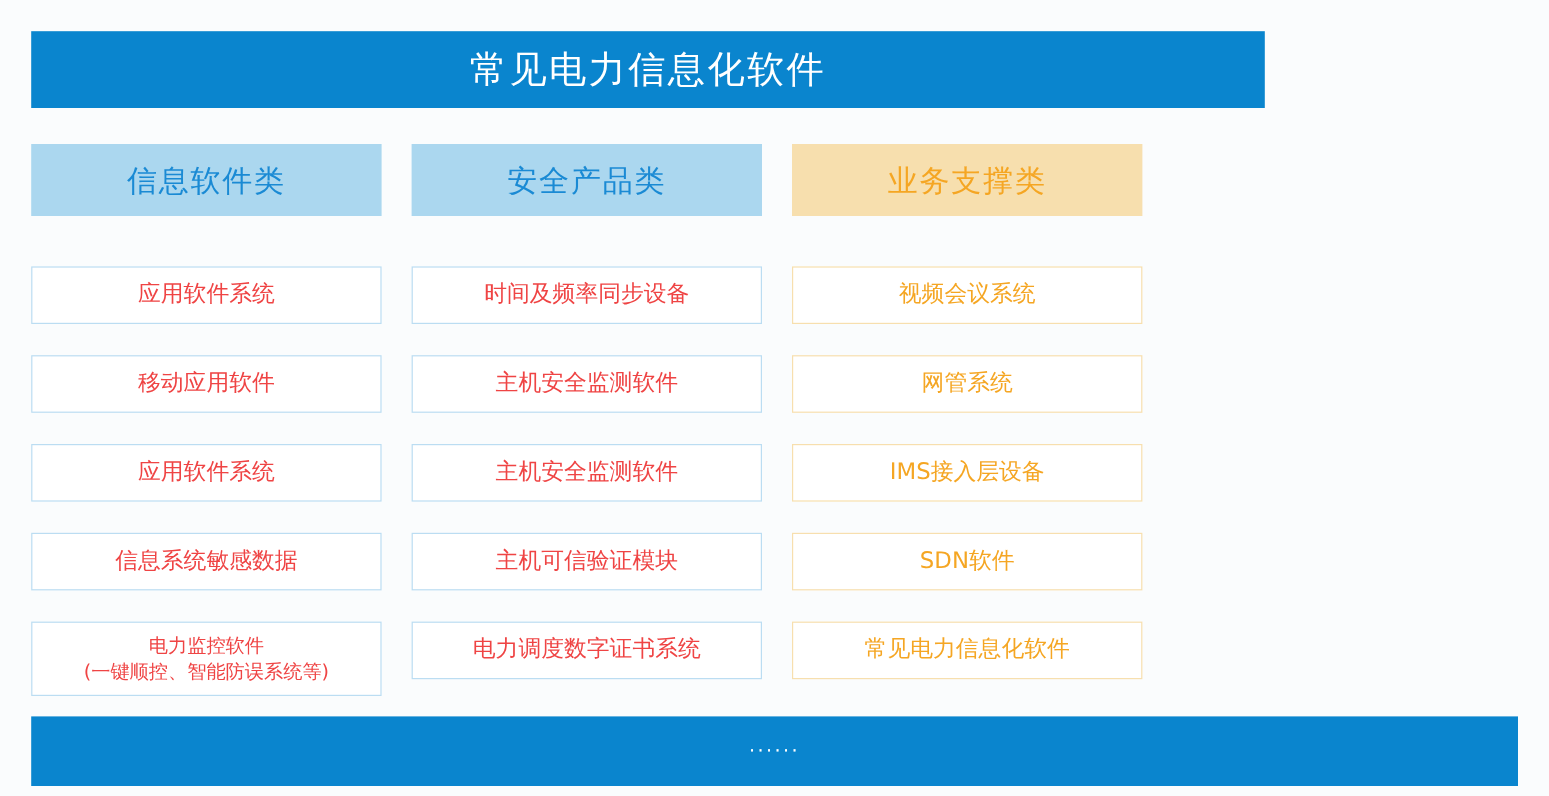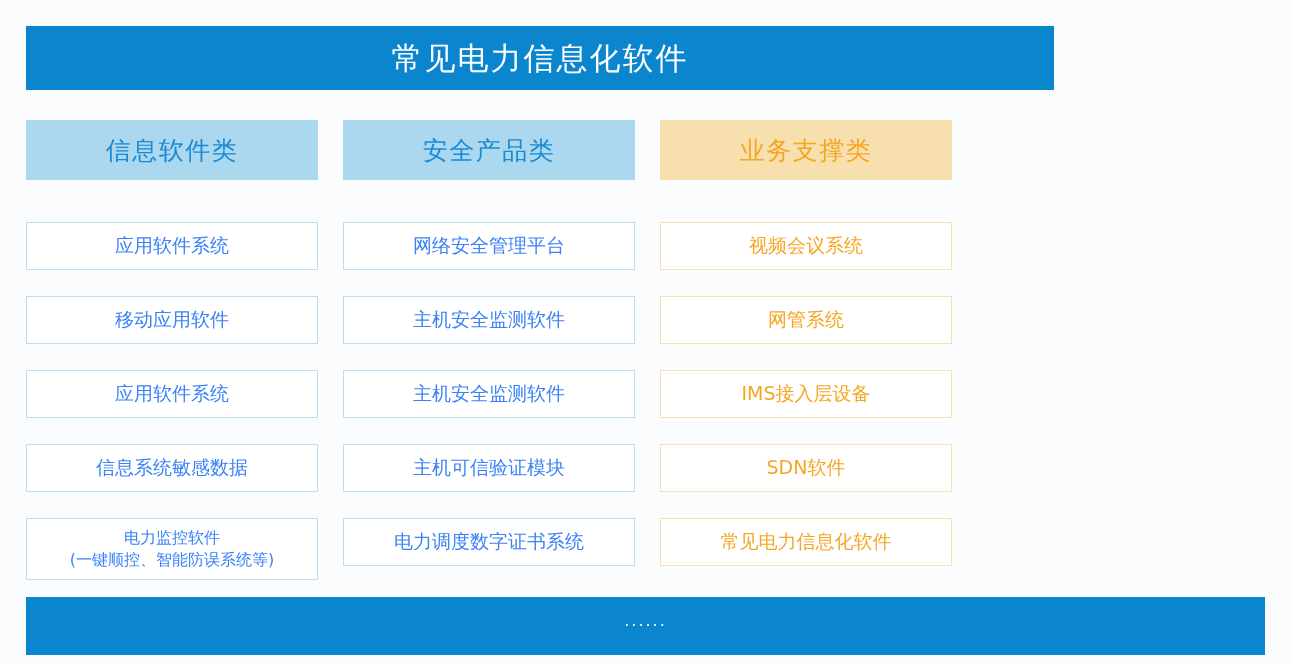--- a/index.html
+++ b/index.html
@@ -77,21 +77,21 @@
     justify-content: center;
     text-align: center;
     font-size: 19px;
     line-height: 1.25;
     margin-bottom: 26px;
     background: #FFFFFF;
     padding: 4px 6px;
   }
   .column.blue .cell {
     border: 1px solid #BBDDF2;
-    color: #3b82f6;
+    color: #ef4444;
   }
   .column.orange .cell {
     border: 1px solid #F7DFAE;
     color: #F5A623;
   }
   .cell.two-line {
     min-height: 62px;
     font-size: 16px;
     line-height: 1.35;
     flex-direction: column;
@@ -134,21 +134,21 @@
       <div class="cell">移动应用软件</div>
       <div class="cell">应用软件系统</div>
       <div class="cell">信息系统敏感数据</div>
       <div class="cell two-line">
         <span class="line">电力监控软件</span>
         <span class="line">(一键顺控、智能防误系统等)</span>
       </div>
     </div>
     <div class="column blue">
       <div class="col-header">安全产品类</div>
-      <div class="cell">网络安全管理平台</div>
+      <div class="cell">时间及频率同步设备</div>
       <div class="cell">主机安全监测软件</div>
       <div class="cell">主机安全监测软件</div>
       <div class="cell">主机可信验证模块</div>
       <div class="cell">电力调度数字证书系统</div>
     </div>
     <div class="column orange">
       <div class="col-header">业务支撑类</div>
       <div class="cell">视频会议系统</div>
       <div class="cell">网管系统</div>
       <div class="cell">IMS接入层设备</div>

